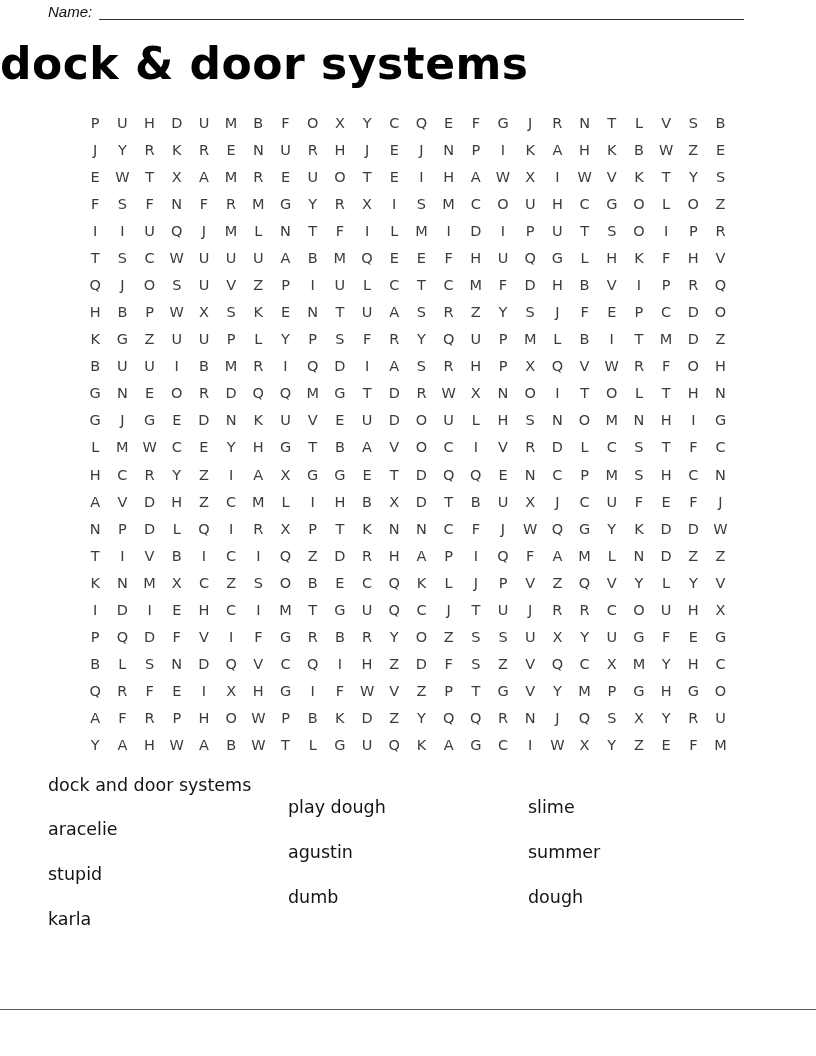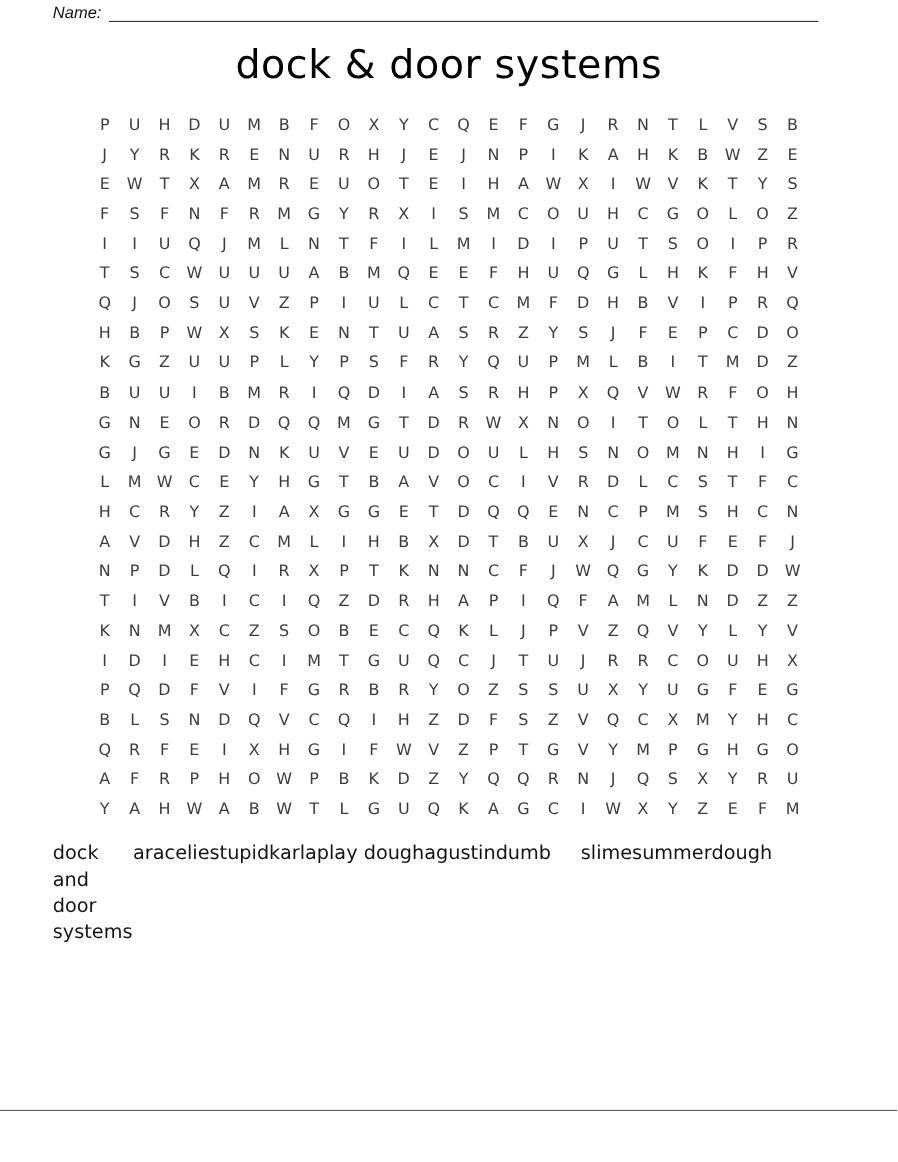--- a/index.html
+++ b/index.html
@@ -32,23 +32,23 @@
     line-height: 17px;
     white-space: nowrap;
   }
   .name-line {
     flex: 1;
     border-bottom: 1.4px solid #2f2f2f;
     height: 15px;
   }
   .title {
     margin-top: 20px;
-    text-align: center;
-    font-size: 36px;
-    font-weight: 400;
+    text-align: left;
+    font-size: 44px;
+    font-weight: 700;
     letter-spacing: 0.5px;
     color: #000;
     line-height: 1.1;
   }
   .grid {
     width: 652.8px;
     margin: 21px auto 0 auto;
   }
   .grid-row {
     display: flex;
@@ -63,21 +63,22 @@
     color: #3c3c3c;
     font-weight: 400;
   }
   .words {
     display: grid;
     grid-template-columns: 240px 240px 240px;
     margin: 14px 0 0 48px;
   }
   .word-col {
     display: flex;
-    flex-direction: row;
+    flex-direction: column;
+    justify-content: center;
   }
   .word-item {
     height: 44.8px;
     font-size: 17.5px;
     color: #141414;
     display: flex;
     align-items: flex-start;
     line-height: 24px;
   }
   .bottom-rule {

